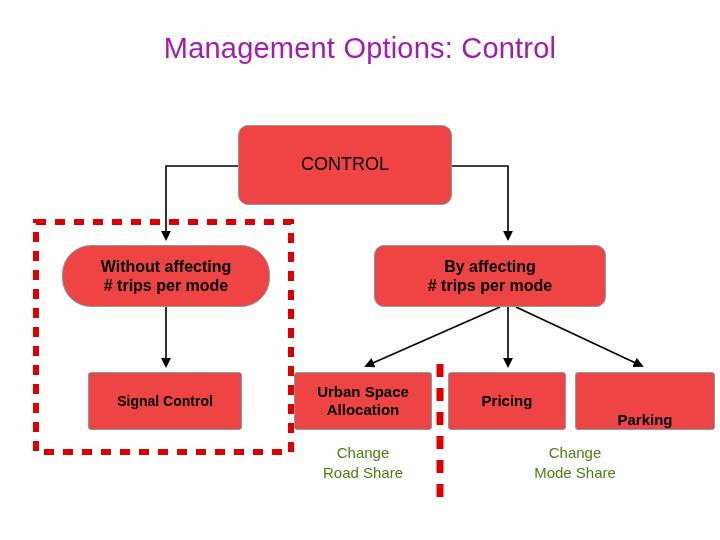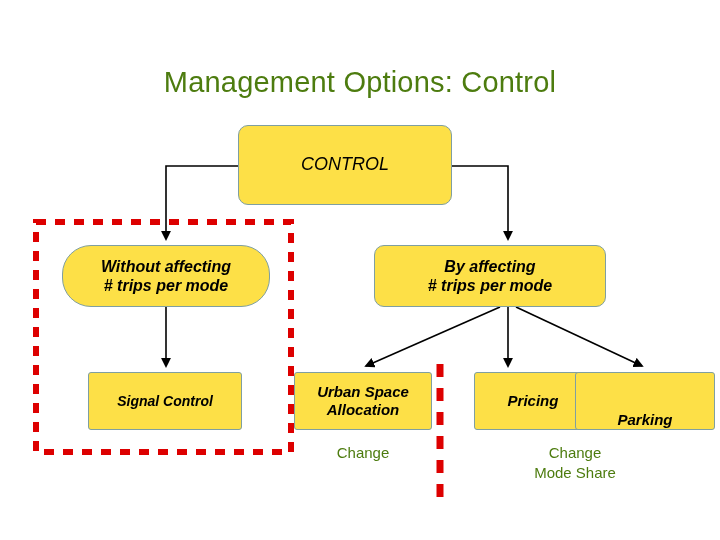--- a/index.html
+++ b/index.html
@@ -23,41 +23,40 @@
   #svg-layer {
     position: absolute;
     left: 0; top: 0;
     width: 720px;
     height: 540px;
     pointer-events: none;
   }
   .title {
     position: absolute;
     left: 0;
-    top: 66px;
+    top: 32px;
     width: 720px;
     text-align: center;
     font-size: 29px;
-    color: #4d7c0f;
+    color: #a21caf;
     letter-spacing: 0.2px;
     white-space: nowrap;
   }
   .node {
     position: absolute;
     box-sizing: border-box;
-    background: #fde047;
+    background: #ef4444;
     border: 1px solid #7f9fa1;
     border-radius: 10px;
     display: flex;
     align-items: center;
     justify-content: center;
     text-align: center;
     color: #000000;
     line-height: 1.2;
-    font-style: italic;
   }
   .node.sq {
     border-radius: 3px;
   }
   .node-control {
     left: 238px;
     top: 125px;
     width: 214px;
     height: 80px;
     font-size: 18px;
@@ -89,21 +88,21 @@
   }
   .node-urban {
     left: 294px;
     top: 372px;
     width: 138px;
     height: 58px;
     font-size: 15px;
     font-weight: bold;
   }
   .node-pricing {
-    left: 474px;
+    left: 448px;
     top: 372px;
     width: 118px;
     height: 58px;
     font-size: 15px;
     font-weight: bold;
   }
   .node-parking {
     left: 575px;
     top: 372px;
     width: 140px;
@@ -209,20 +208,21 @@
   <div class="node sq node-pricing">
     <span>Pricing</span>
   </div>
 
   <div class="node sq node-parking">
     <span>Parking</span>
   </div>
 
   <div class="caption caption-road">
     <div>Change</div>
+    <div>Road Share</div>
   </div>
 
   <div class="caption caption-mode">
     <div>Change</div>
     <div>Mode Share</div>
   </div>
 
 </div>
 
 </body></html>

